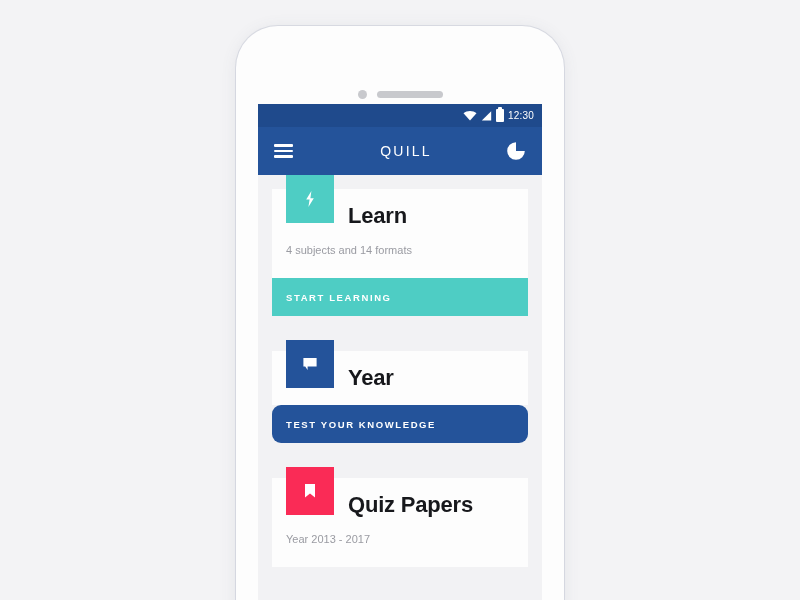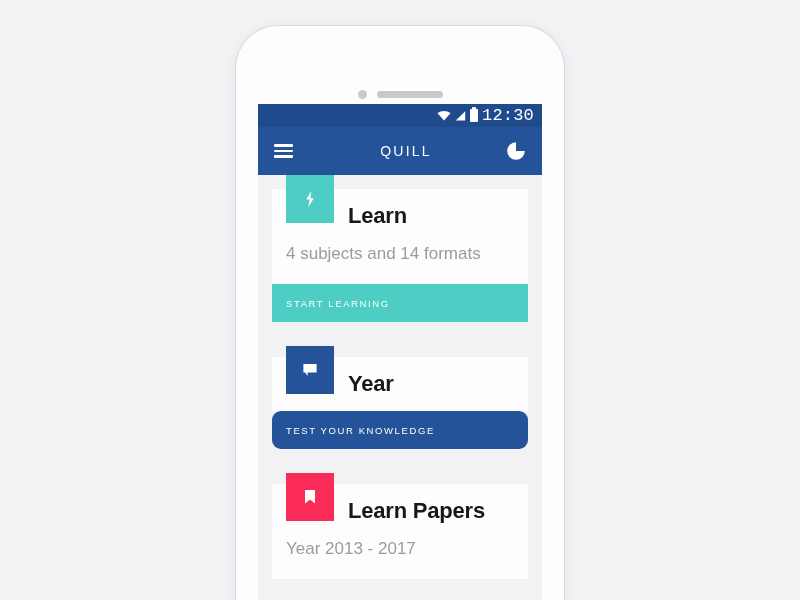--- a/index.html
+++ b/index.html
@@ -112,24 +112,24 @@
     left: 2px;
     top: -2px;
     width: 4px;
     height: 2px;
     background: #ffffff;
     border-radius: 1px 1px 0 0;
   }
 
   .status-time {
     color: #ffffff;
-    font-size: 17px;
+    font-size: 10px;
     letter-spacing: 0.2px;
     margin-left: 0;
-    font-family: Liberation Mono, monospace;
+    font-family: Liberation Sans, sans-serif;
   }
 
   
   .app-bar {
     height: 48px;
     background: #24539a;
     display: flex;
     align-items: center;
     padding: 0 16px;
     position: relative;
@@ -217,36 +217,36 @@
   .card-title {
     font-size: 22px;
     font-weight: bold;
     color: #17181c;
     letter-spacing: -0.2px;
     line-height: 1;
   }
 
   .card-sub {
     padding: 0 14px 0 14px;
-    font-size: 17px;
+    font-size: 11px;
     color: #9a9ba2;
     line-height: 1;
     padding-bottom: 22px;
     padding-top: 2px;
   }
 
   .card-button {
     width: 100%;
     height: 38px;
     display: flex;
     align-items: center;
     padding-left: 14px;
     color: #ffffff;
     font-size: 9.5px;
-    font-weight: normal;
+    font-weight: bold;
     letter-spacing: 1.6px;
     cursor: pointer;
     border: none;
     text-align: left;
     font-family: "Liberation Sans", sans-serif;
   }
 
   .tile-icon svg { display: block; }
 </style>
 </head>
@@ -330,21 +330,21 @@
       <div class="card-block spaced">
         <div class="card-tile" style="background:#fa2b56;">
           <span class="tile-icon">
             <svg width="18" height="18" viewBox="0 0 18 18">
               <path d="M4 2 L14 2 L14 15.6 L9 11.6 L4 15.6 Z" fill="#ffffff"></path>
             </svg>
           </span>
         </div>
         <div class="card">
           <div class="card-head">
-            <span class="card-title">Learn Papers</span>
+            <span class="card-title">Quiz Papers</span>
           </div>
           <div class="card-sub">Year 2013 - 2017</div>
         </div>
 
       </div>
 
     </div>
   </div>
 </div>
 

